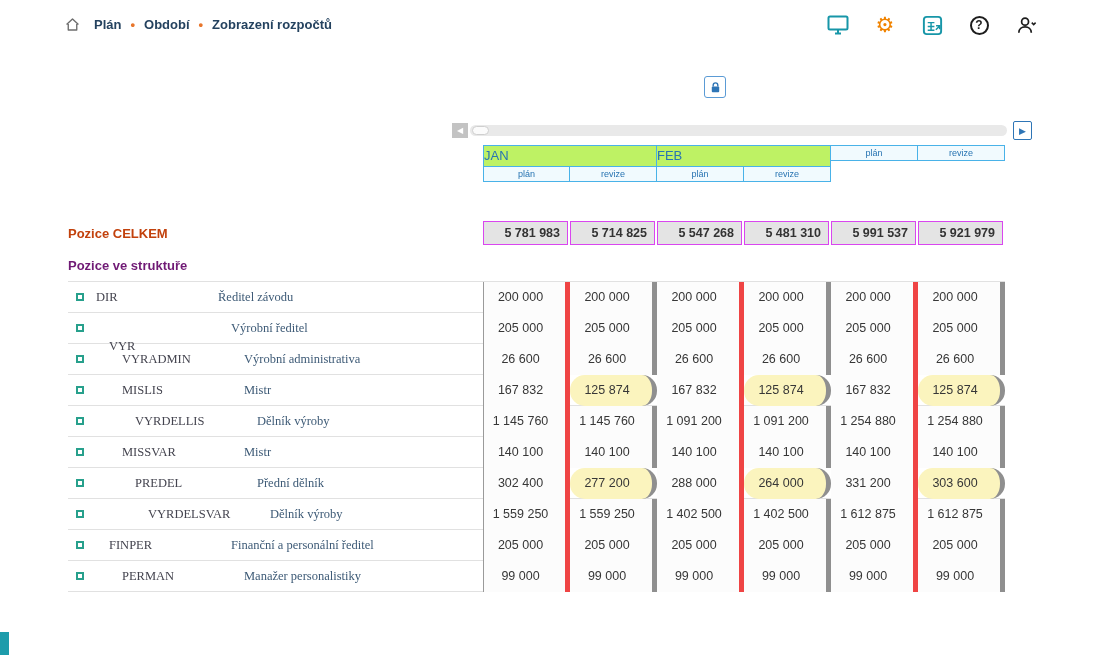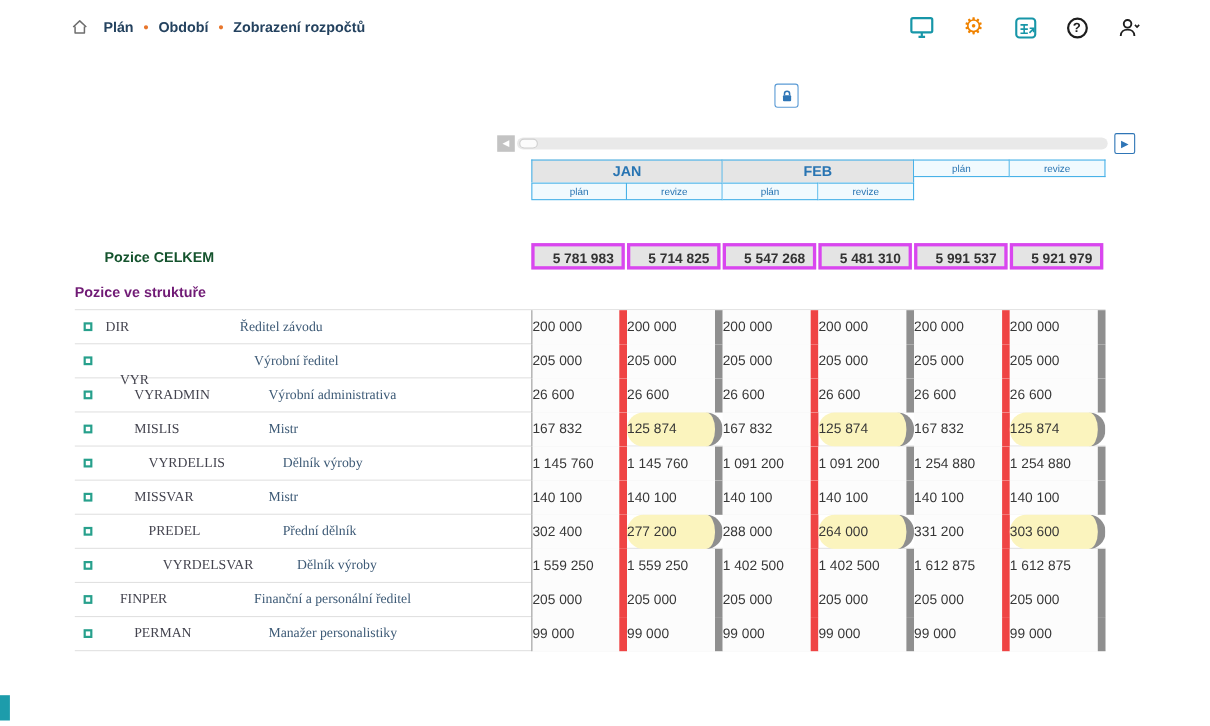--- a/index.html
+++ b/index.html
@@ -38,47 +38,47 @@
                   border-radius:6px; cursor:pointer; }
   .scroll-thumb { position:absolute; top:1px; left:2px; width:17px; height:9px; background:#fbfbfb;
                   border:1px solid #cfcfcf; border-radius:5px; cursor:grab; }
   .scroll-right { position:absolute; top:121px; left:1013px; width:19px; height:19px; background:#ffffff;
                   border:1px solid #2e75b6; border-radius:2px; color:#2e75b6; font-size:9px;
                   display:flex; align-items:center; justify-content:center; cursor:pointer; }
 
   
   .thead { position:absolute; top:145px; left:483px; display:flex; }
   .month-block { width:174px; }
-  .month-name { height:21px; line-height:19px; text-align:center; background:#e5e5e5;
-                border:1px solid #49b2e8; border-bottom:none; color:#2874b2; font-weight:700; font-size:13px; }
+  .month-name { height:21px; line-height:19px; text-align:left; background:#bef264;
+                border:1px solid #49b2e8; border-bottom:none; color:#2874b2; font-weight:400; font-size:13px; }
   .sub-row { display:flex; }
   .sub-cell { width:87px; height:16px; line-height:15px; text-align:center; font-size:9px;
               color:#2874b2; background:#f1fafe; border:1px solid #49b2e8; }
   .sub-cell + .sub-cell { border-left:none; }
   .month-block + .month-block .month-name,
   .month-block + .month-block .sub-cell.firstsub { border-left:none; }
 
   
-  .total-label { position:absolute; top:226px; left:68px; font-size:13px; font-weight:700; color:#14532d;margin-left:27px; }
+  .total-label { position:absolute; top:226px; left:68px; font-size:13px; font-weight:700; color:#c2410c; }
   .total-cells { position:absolute; top:221px; left:483px; display:flex; }
   .total-cell { width:85px; height:24px; line-height:22px; margin-right:2px; background:#e4e4e4;
-                border:3px solid #d946ef; text-align:right; padding-right:7px; font-size:12.5px;
+                border:1px solid #d946ef; text-align:right; padding-right:7px; font-size:12.5px;
                 font-weight:600; color:#333; }
   .structure-label { position:absolute; top:258px; left:68px; font-size:13px; font-weight:700; color:#701a75; }
 
   
   .rows { position:absolute; top:281px; left:68px; width:937px; border-top:1px solid #e1e1e1; }
   .data-row { display:flex; height:31px; border-bottom:1px solid #e1e1e1; }
   .row-label { position:relative; width:415px;font-family:Liberation Serif, serif; }
   .row-checkbox { position:absolute; left:8px; top:50%; transform:translateY(-50%);
                   width:8px; height:8px; border:2px solid #27a08c; background:#fff; cursor:pointer; }
   .row-code { position:absolute; top:50%; transform:translateY(-50%); font-size:12.5px; color:#44444f; }
   .row-name { position:absolute; top:50%; transform:translateY(-50%); font-size:12.5px; color:#3d5a76; }
-  .val-cell { width:87px; height:31px; line-height:30px; background:#fcfcfc; text-align:left;
-              padding-right:8px; font-size:12.5px; color:#373737; border-right:7px solid #ef4444; cursor:pointer; }
+  .val-cell { width:87px; height:31px; line-height:30px; background:#fcfcfc; text-align:center;
+              padding-right:8px; font-size:12.5px; color:#373737; border-right:5px solid #ef4444; cursor:pointer; }
   .val-cell.first { border-left:1px solid #9a9a9a; }
   .val-cell.group-end { border-right-color:#8f8f8f; }
   .val-cell.hl { background:#fbf4be;border-radius:15px; }
 
   .corner-accent { position:absolute; left:0; bottom:5px; width:9px; height:23px; background:#1d9cab; }
 
   svg { display:block; }
 </style>
 </head>
 <body>

